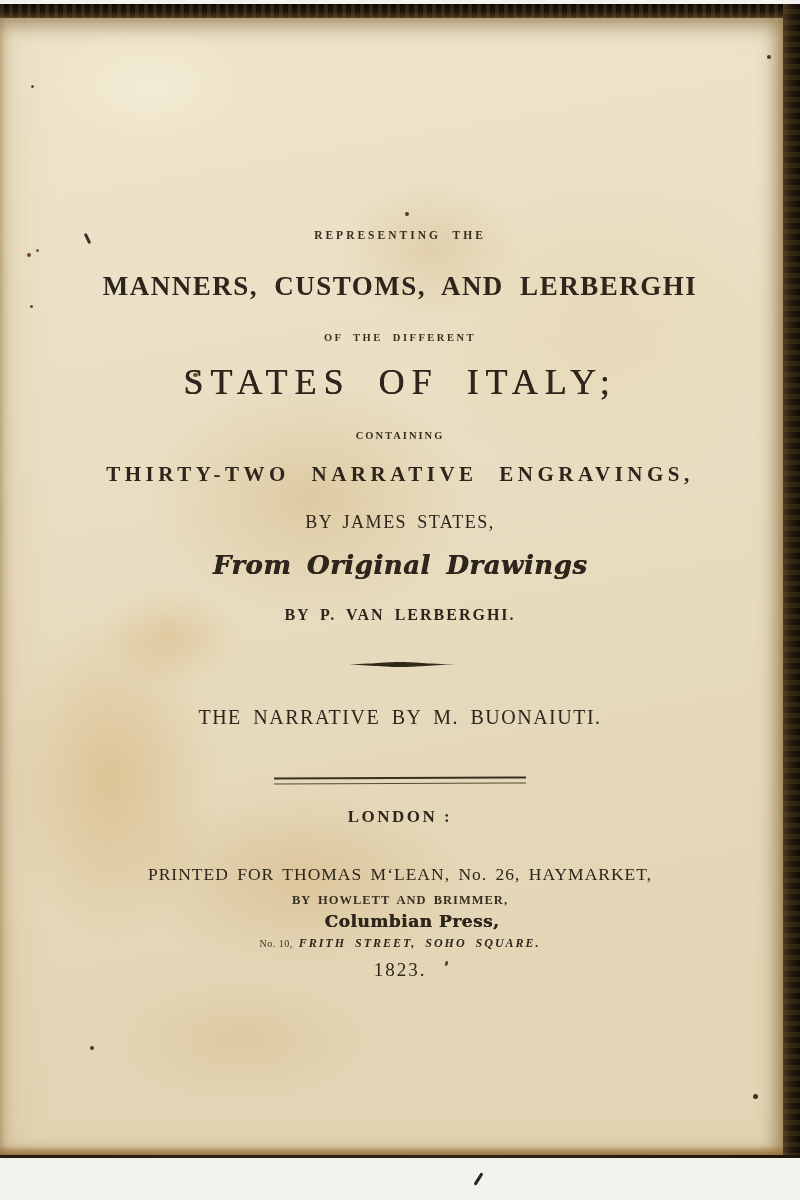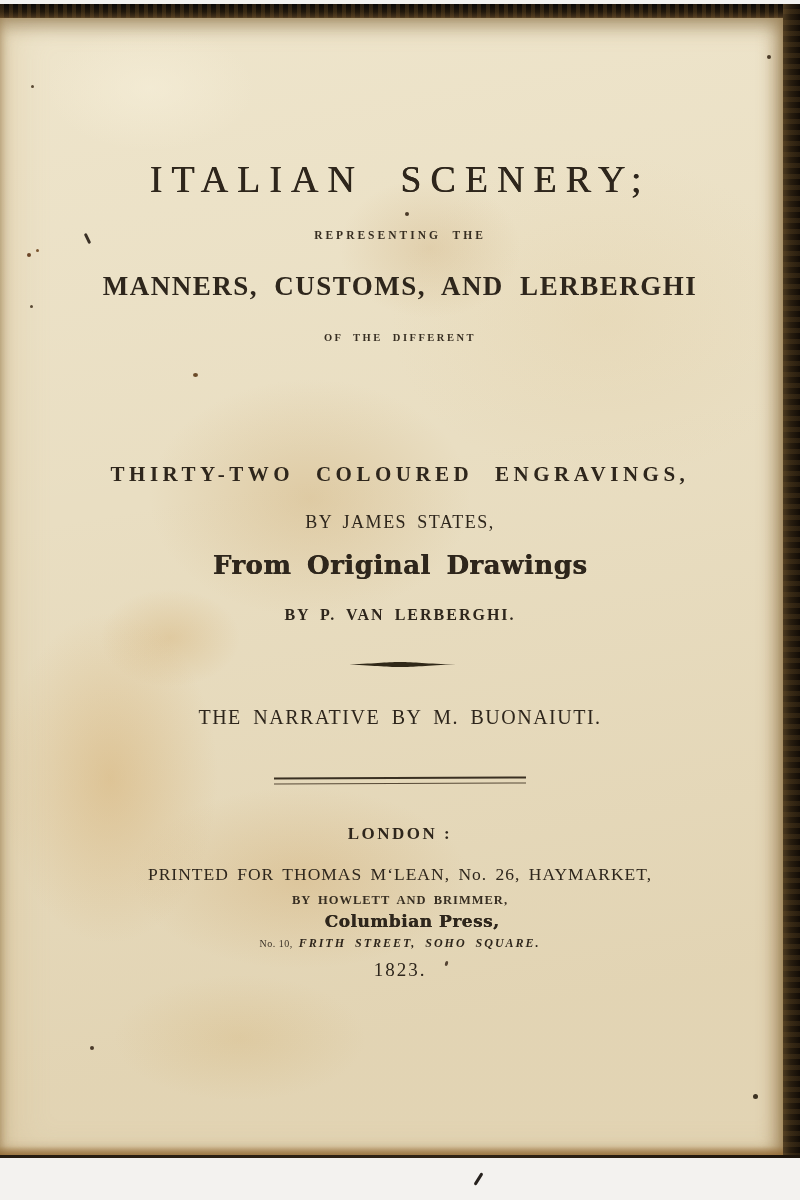--- a/index.html
+++ b/index.html
@@ -61,24 +61,24 @@
     color:#2e261c;white-space:nowrap;line-height:1;
   }
   .t-main{top:160px;font-size:38px;letter-spacing:9px;word-spacing:18px;text-shadow:.4px 0 currentColor;}
   .t-representing{top:230px;font-size:11.5px;font-weight:bold;letter-spacing:3px;word-spacing:6px;color:#372e22;}
   .t-manners{top:273px;font-size:27px;font-weight:bold;letter-spacing:1.5px;word-spacing:8px;}
   .t-different{top:333px;font-size:10.5px;font-weight:bold;letter-spacing:2.5px;word-spacing:5px;color:#372e22;}
   .t-states{top:364px;font-size:36px;letter-spacing:7px;word-spacing:12px;text-shadow:.4px 0 currentColor;}
   .t-containing{top:431px;font-size:10.5px;font-weight:bold;letter-spacing:2px;color:#372e22;}
   .t-engravings{top:464px;font-size:21px;font-weight:bold;letter-spacing:4.5px;word-spacing:12px;}
   .t-godby{top:513px;font-size:18px;letter-spacing:1.5px;word-spacing:4px;}
-  .t-blackletter-lg{top:552px;font-size:26px;font-weight:bold;letter-spacing:.5px;word-spacing:6px;font-family:"DejaVu Serif","Liberation Serif",serif;text-shadow:.5px 0 currentColor;}
+  .t-blackletter-lg{top:552px;font-size:26px;font-weight:bold;letter-spacing:.5px;word-spacing:6px;font-family:"DejaVu Serif","Liberation Serif",serif;text-shadow:.5px 0 currentColor;font-style:italic;}
   .t-lerberghi{top:607px;font-size:16px;font-weight:bold;letter-spacing:2px;word-spacing:4px;}
   .t-narrative{top:707px;font-size:20px;letter-spacing:1.5px;word-spacing:5px;}
-  .t-london{top:825px;font-size:17px;font-weight:bold;letter-spacing:2.5px;}
+  .t-london{top:808px;font-size:17px;font-weight:bold;letter-spacing:2.5px;}
   .t-publisher{top:866px;font-size:17.5px;letter-spacing:1px;word-spacing:3px;}
   .t-printers{top:894px;font-size:12.5px;font-weight:bold;letter-spacing:1px;word-spacing:3px;color:#372e22;}
   .t-press{top:913px;font-size:17px;font-weight:bold;letter-spacing:.5px;font-family:"DejaVu Serif","Liberation Serif",serif;text-shadow:.4px 0 currentColor;padding-left:12px;}
   .t-address{top:937px;font-size:12px;}
   .t-address .num{font-size:10px;letter-spacing:.5px;margin-right:6px;color:#3a3126;}
   .t-address .street{font-weight:bold;font-style:italic;letter-spacing:2px;word-spacing:4px;}
   .t-year{top:960px;font-size:19px;letter-spacing:2px;}
   
   .swell-rule{position:absolute;left:50%;top:661px;transform:translateX(-50%);}
   .double-rule{
@@ -108,25 +108,26 @@
 <body>
 
 <div class="scan">
 
   <div class="paper"></div>
 
   <div class="binding-top"></div>
   <div class="binding-right"></div>
   <div class="bottom-edge-line"></div>
 
-  <div class="line t-main">ITALIAN SCENERY;</div>
   <div class="line t-representing">REPRESENTING THE</div>
   <div class="line t-manners">MANNERS, CUSTOMS, AND LERBERGHI</div>
   <div class="line t-different">OF THE DIFFERENT</div>
-  <div class="line t-engravings">THIRTY-TWO COLOURED ENGRAVINGS,</div>
+  <div class="line t-states">STATES OF ITALY;</div>
+  <div class="line t-containing">CONTAINING</div>
+  <div class="line t-engravings">THIRTY-TWO NARRATIVE ENGRAVINGS,</div>
   <div class="line t-godby">BY JAMES STATES,</div>
   <div class="line t-blackletter-lg">From Original Drawings</div>
   <div class="line t-lerberghi">BY P. VAN LERBERGHI.</div>
 
   <svg class="swell-rule" width="112" height="7" viewBox="0 0 112 7">
     <path d="M0,3.5 C30,2.6 42,0.9 56,0.9 C70,0.9 82,2.6 112,3.5 C82,4.4 70,6.1 56,6.1 C42,6.1 30,4.4 0,3.5 Z" fill="#302818"></path>
   </svg>
 
   <div class="line t-narrative">THE NARRATIVE BY M. BUONAIUTI.</div>
 

